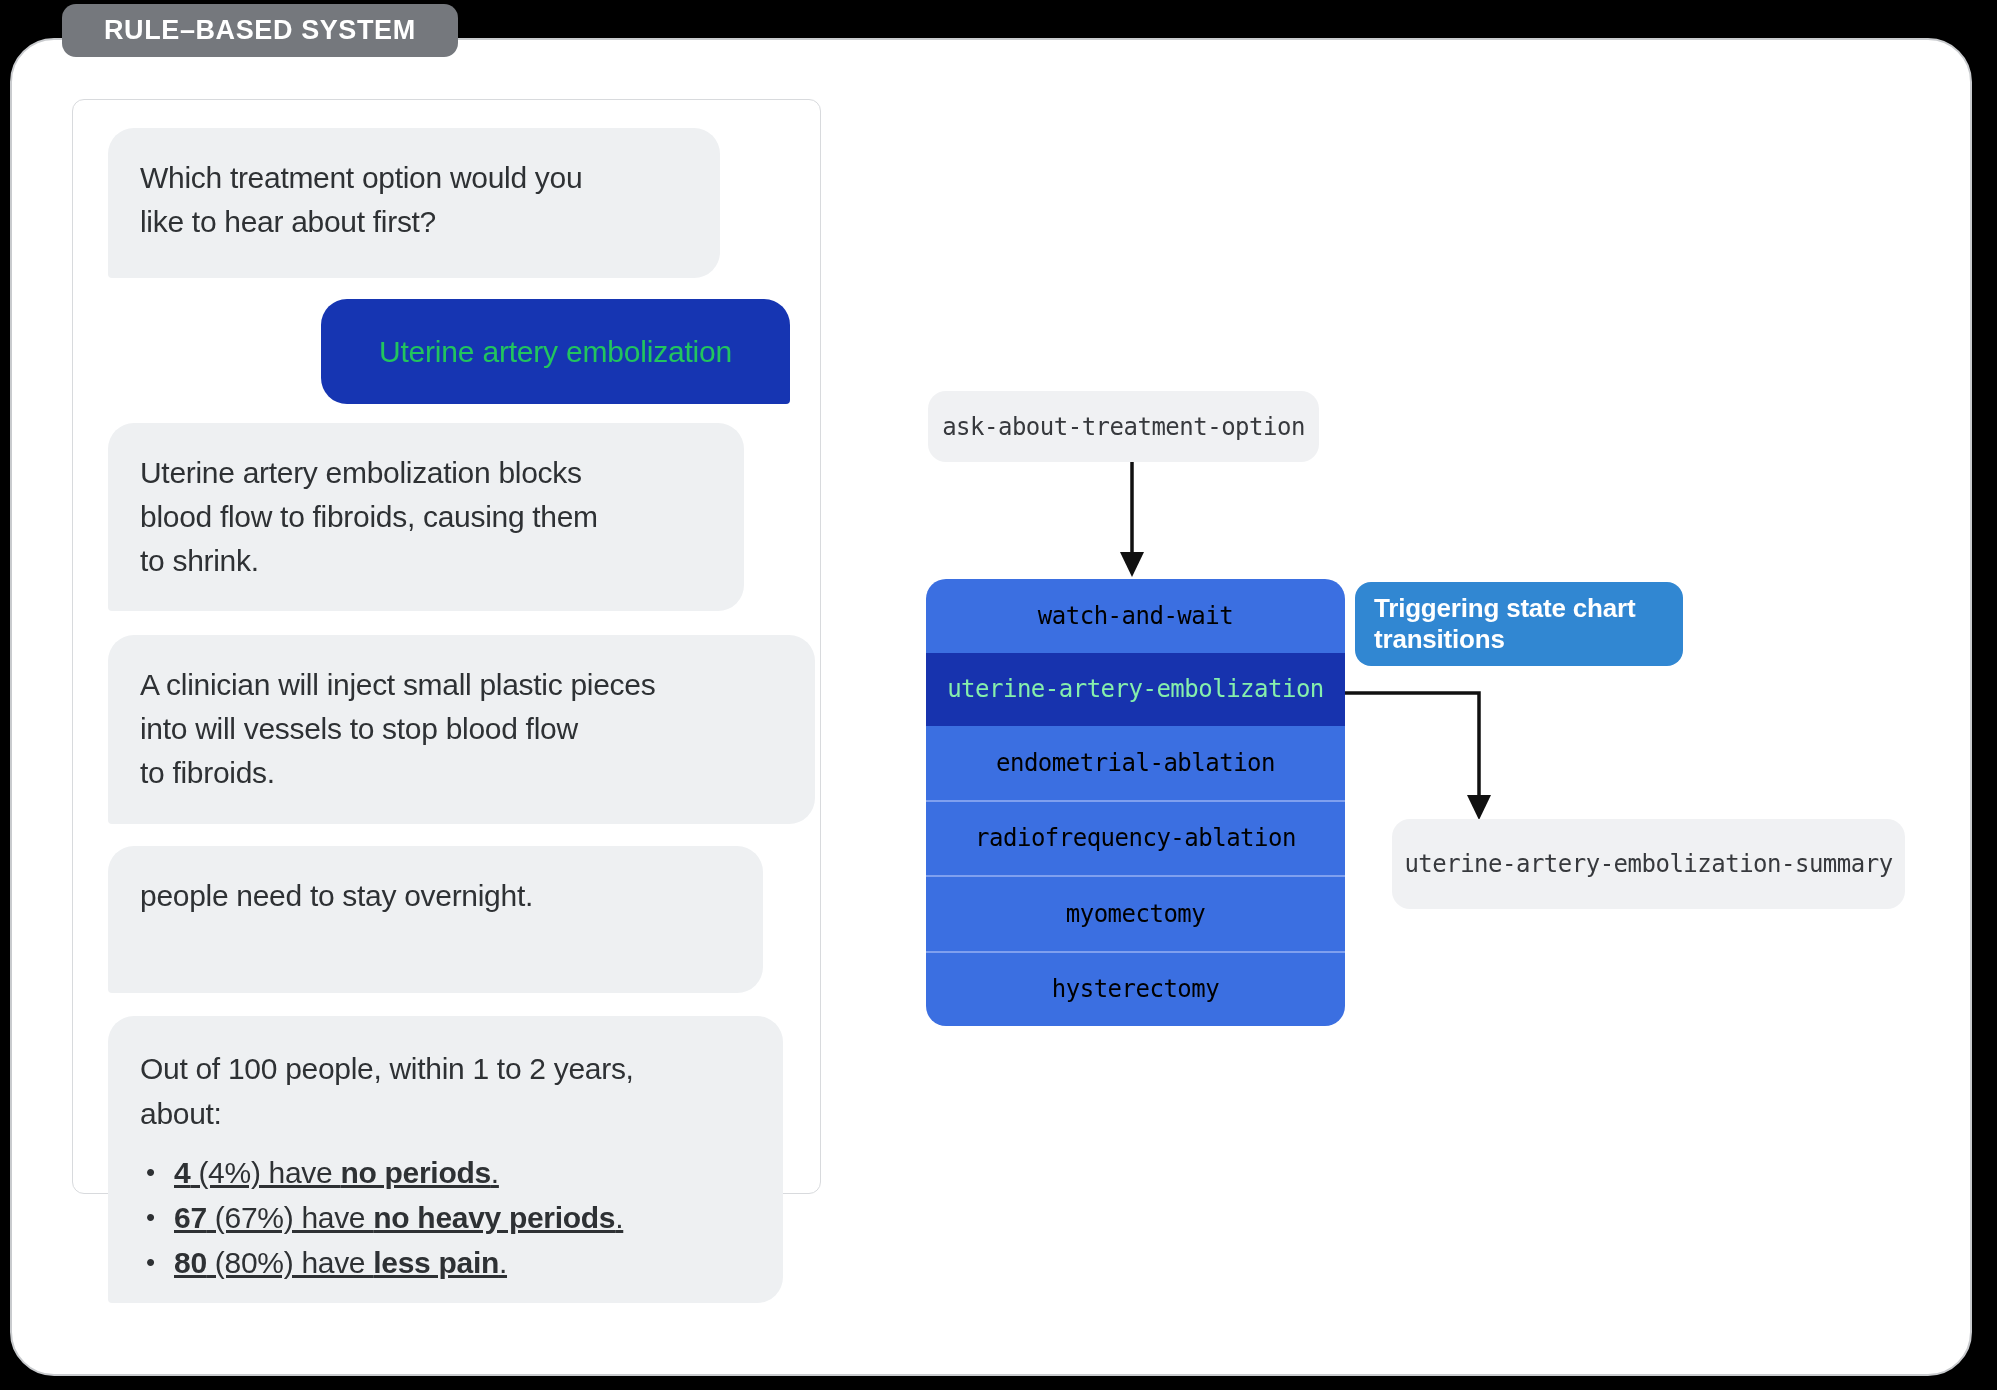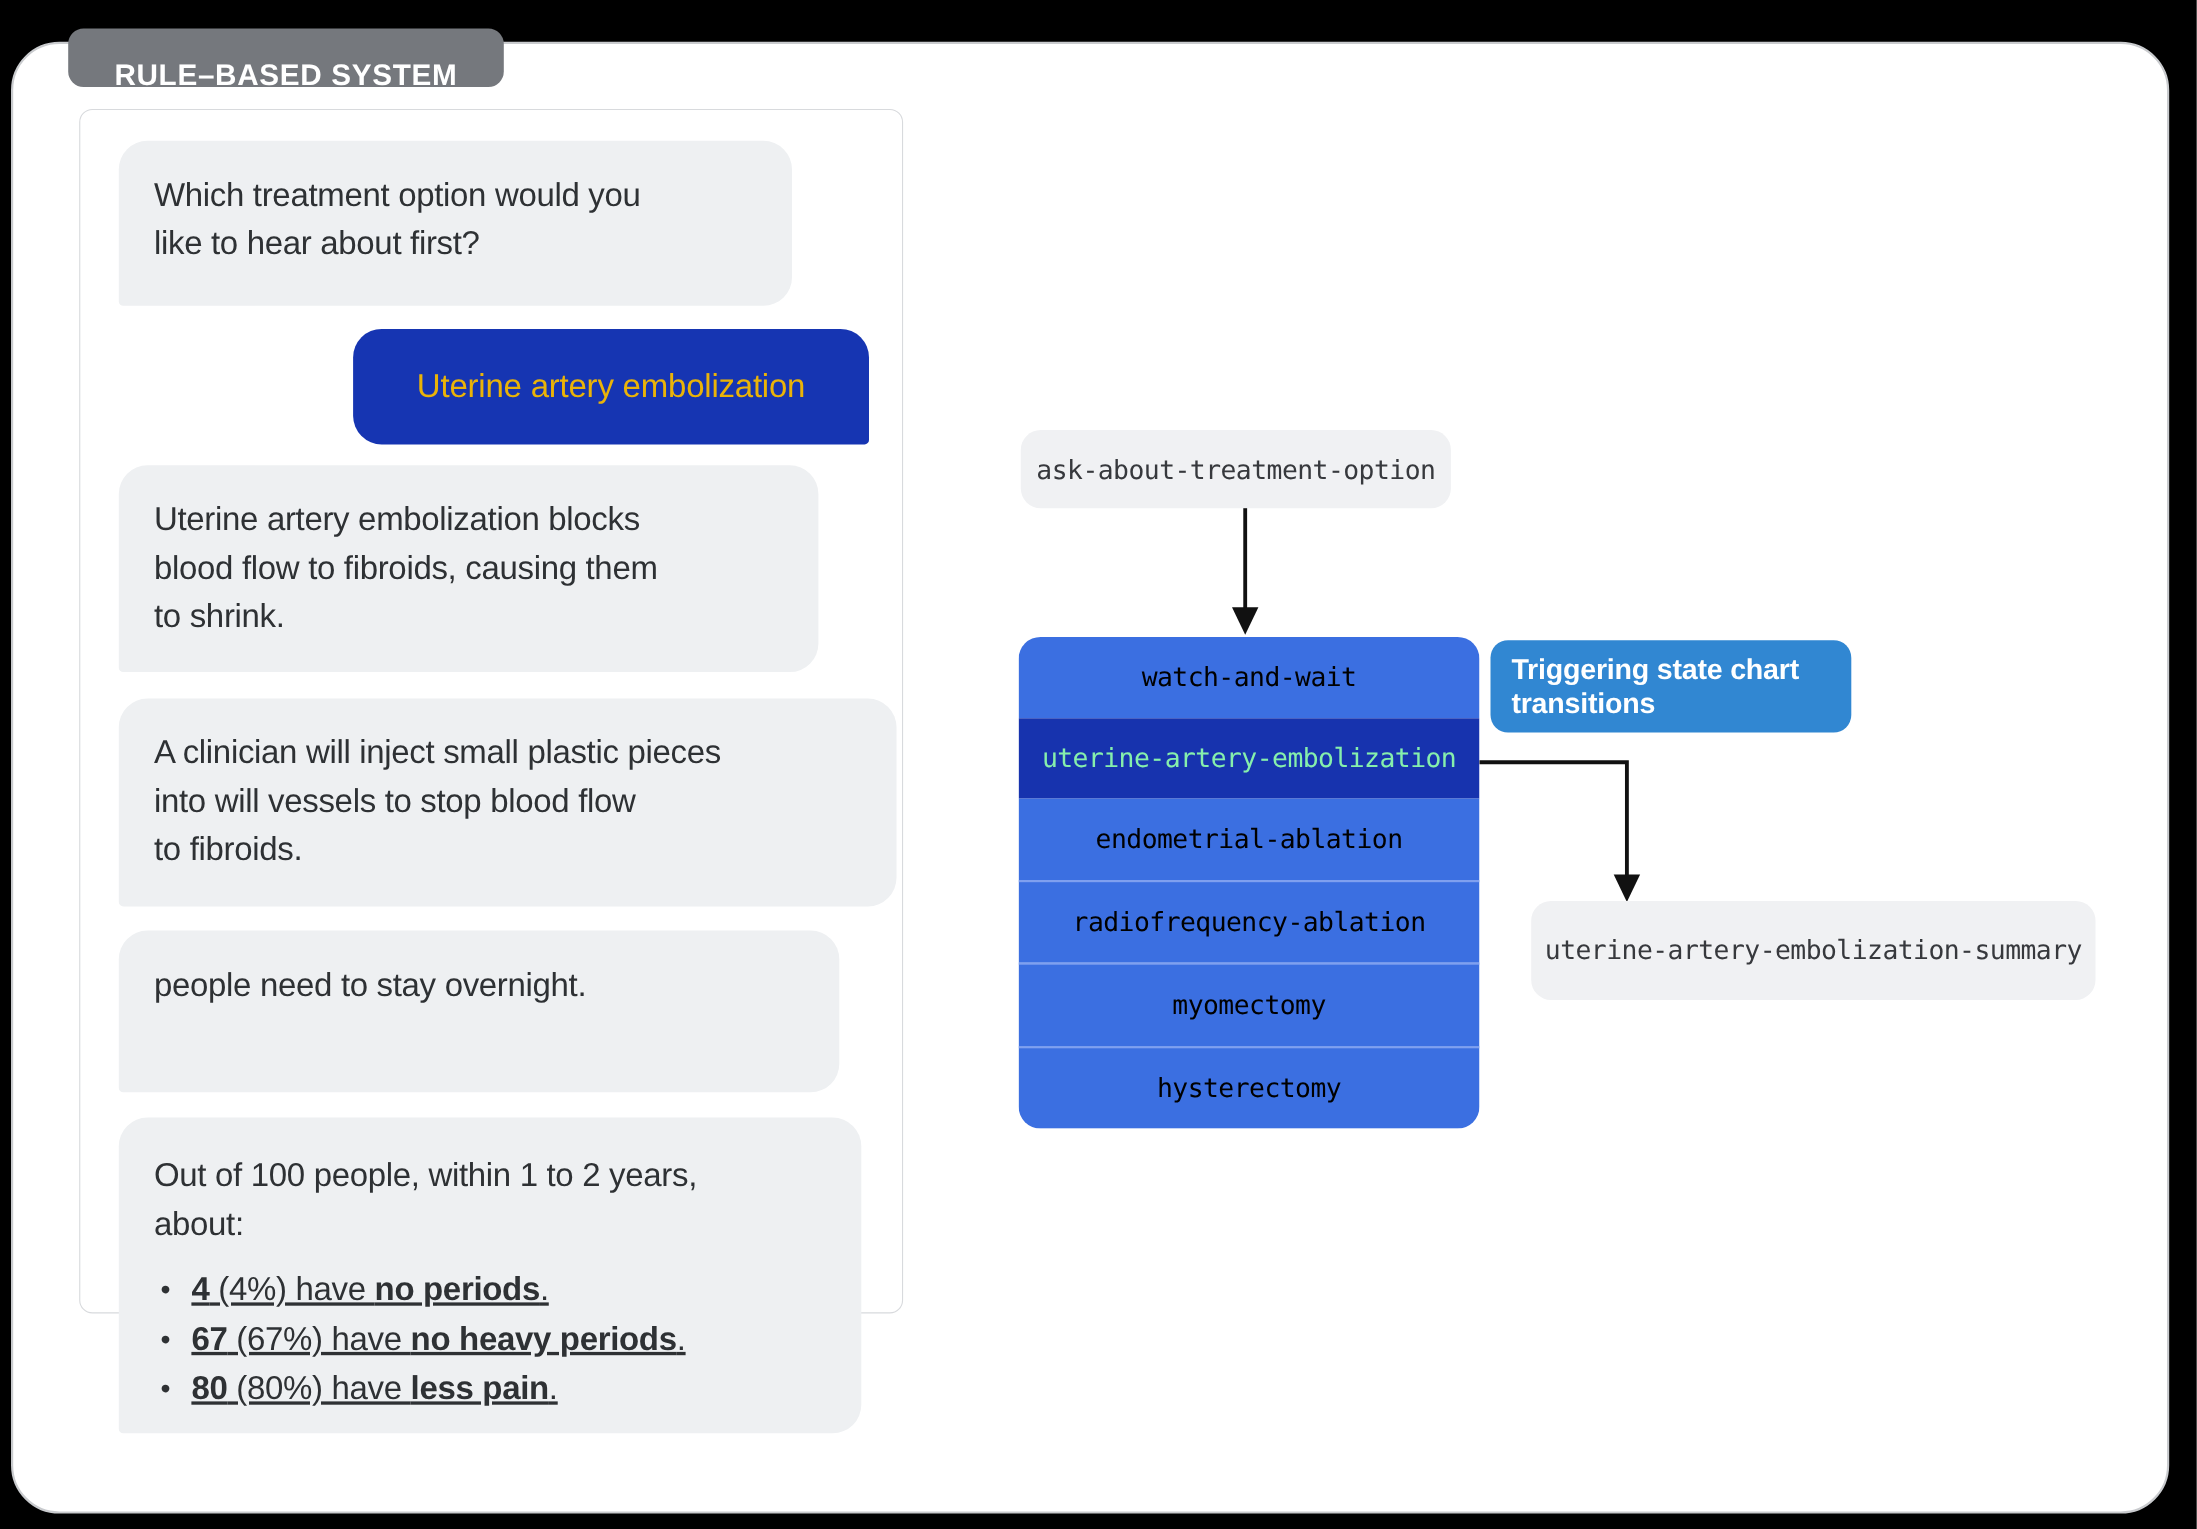--- a/index.html
+++ b/index.html
@@ -22,29 +22,28 @@
     box-shadow: 0 8px 22px rgba(0,0,0,.45);
   }
 
   
   .badge {
     position: absolute;
     left: 62px; top: 4px;
     height: 53px;
     background: #75787d;
     border-radius: 14px;
-    padding: 16px 42px;
+    padding: 0 42px;
     color: #ffffff;
     font-size: 27px;
     font-weight: 600;
     letter-spacing: .6px;
     line-height: 53px;
     white-space: nowrap;
     z-index: 5;
-    margin-top: 22px;
   }
 
   
   .chat-panel {
     position: absolute;
     left: 70px; top: 97px;
     width: 749px; height: 1095px;
     background: #ffffff;
     border: 1.5px solid #d8dadd;
     border-radius: 12px;
@@ -65,21 +64,21 @@
   .bubble-3 { left: 35px; top: 535px; width: 707px; height: 189px; }
   .bubble-4 { left: 35px; top: 746px; width: 655px; height: 147px; }
   .bubble-5 { left: 35px; top: 916px; width: 675px; height: 287px; padding-top: 30px; line-height: 45px; }
 
   .bubble-user {
     position: absolute;
     left: 248px; top: 199px;
     width: 469px; height: 105px;
     background: #1635b2;
     border-radius: 26px 26px 4px 26px;
-    color: #eab308;
+    color: #22c55e;
     font-size: 30px;
     letter-spacing: -.2px;
     display: flex;
     align-items: center;
     justify-content: center;
     white-space: nowrap;
   }
 
   .stats-bullets { list-style: none; margin-top: 14px; text-decoration: underline; }
   .stats-bullets li {

